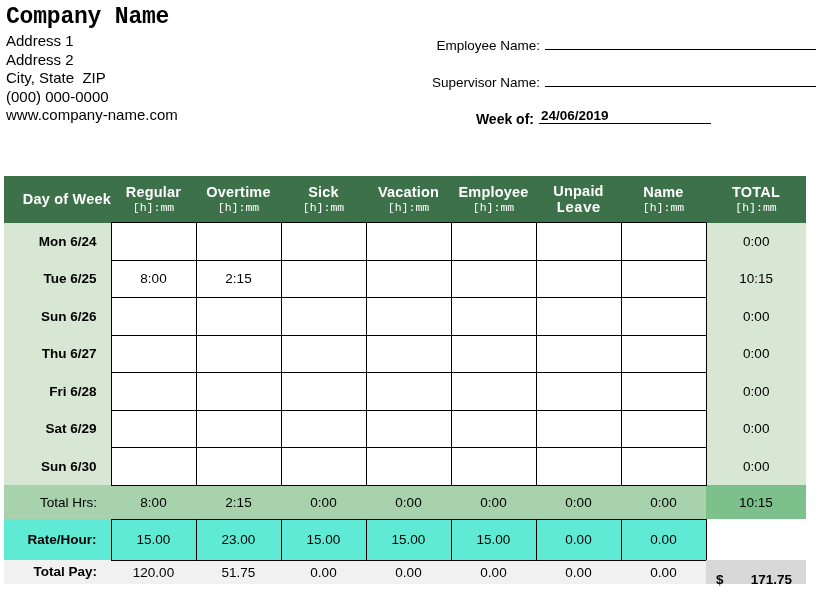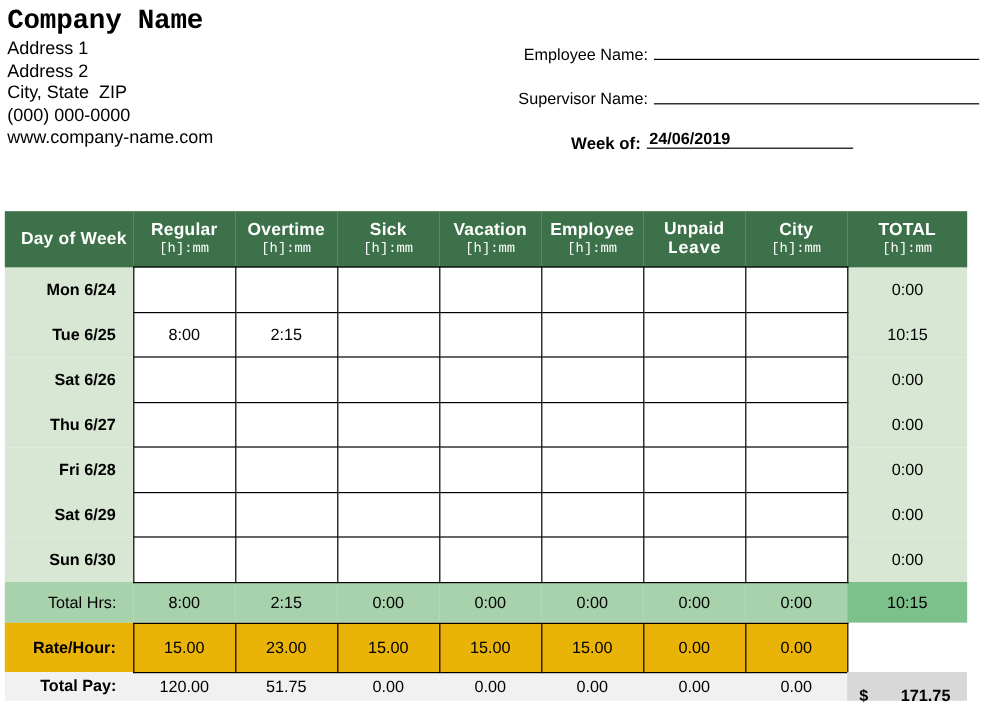--- a/index.html
+++ b/index.html
@@ -103,21 +103,21 @@
   thead th .sub {
     display: block;
     font-size: 11.5px;
     font-weight: normal;
     letter-spacing: 0;
     margin-top: 1px;
     font-family: Liberation Mono, monospace;
   }
   thead th .sub.bold { font-weight: bold; font-size: 14.5px; letter-spacing: 0.2px; }
   thead th.day-head {
-    text-align: center;
+    text-align: right;
     padding-left: 8px;
     font-size: 14.5px;
   }
 
   
   tbody tr.day-row td { height: 36.5px; }
   td.daycell {
     background: #d7e7d3;
     font-weight: bold;
     text-align: right;
@@ -147,21 +147,21 @@
   }
   tr.totalhrs td.label {
     text-align: right;
     padding-right: 14px;
   }
   tr.totalhrs td.grand {
     background: #7cc08c;
   }
 
   
-  tr.raterow td { height: 40px; background: #eab308; }
+  tr.raterow td { height: 40px; background: #5eead4; }
   tr.raterow td.label {
     text-align: right;
     padding-right: 14px;
     font-weight: bold;
     font-size: 13.5px;
   }
   tr.raterow td.rate {
     border: 1.3px solid #000000;
     text-align: center;
     font-size: 13.5px;
@@ -263,21 +263,21 @@
       </th>
       <th>
         <span>Employee</span>
         <span class="sub">[h]:mm</span>
       </th>
       <th>
         <span>Unpaid</span>
         <span class="sub bold">Leave</span>
       </th>
       <th>
-        <span>City</span>
+        <span>Name</span>
         <span class="sub">[h]:mm</span>
       </th>
       <th>
         <span>TOTAL</span>
         <span class="sub">[h]:mm</span>
       </th>
     </tr>
   </thead>
   <tbody>
     <tr class="day-row">
@@ -296,21 +296,21 @@
       <td class="entry">8:00</td>
       <td class="entry">2:15</td>
       <td class="entry"></td>
       <td class="entry"></td>
       <td class="entry"></td>
       <td class="entry"></td>
       <td class="entry"></td>
       <td class="rowtotal">10:15</td>
     </tr>
     <tr class="day-row">
-      <td class="daycell">Sat 6/26</td>
+      <td class="daycell">Sun 6/26</td>
       <td class="entry"></td>
       <td class="entry"></td>
       <td class="entry"></td>
       <td class="entry"></td>
       <td class="entry"></td>
       <td class="entry"></td>
       <td class="entry"></td>
       <td class="rowtotal">0:00</td>
     </tr>
     <tr class="day-row">

